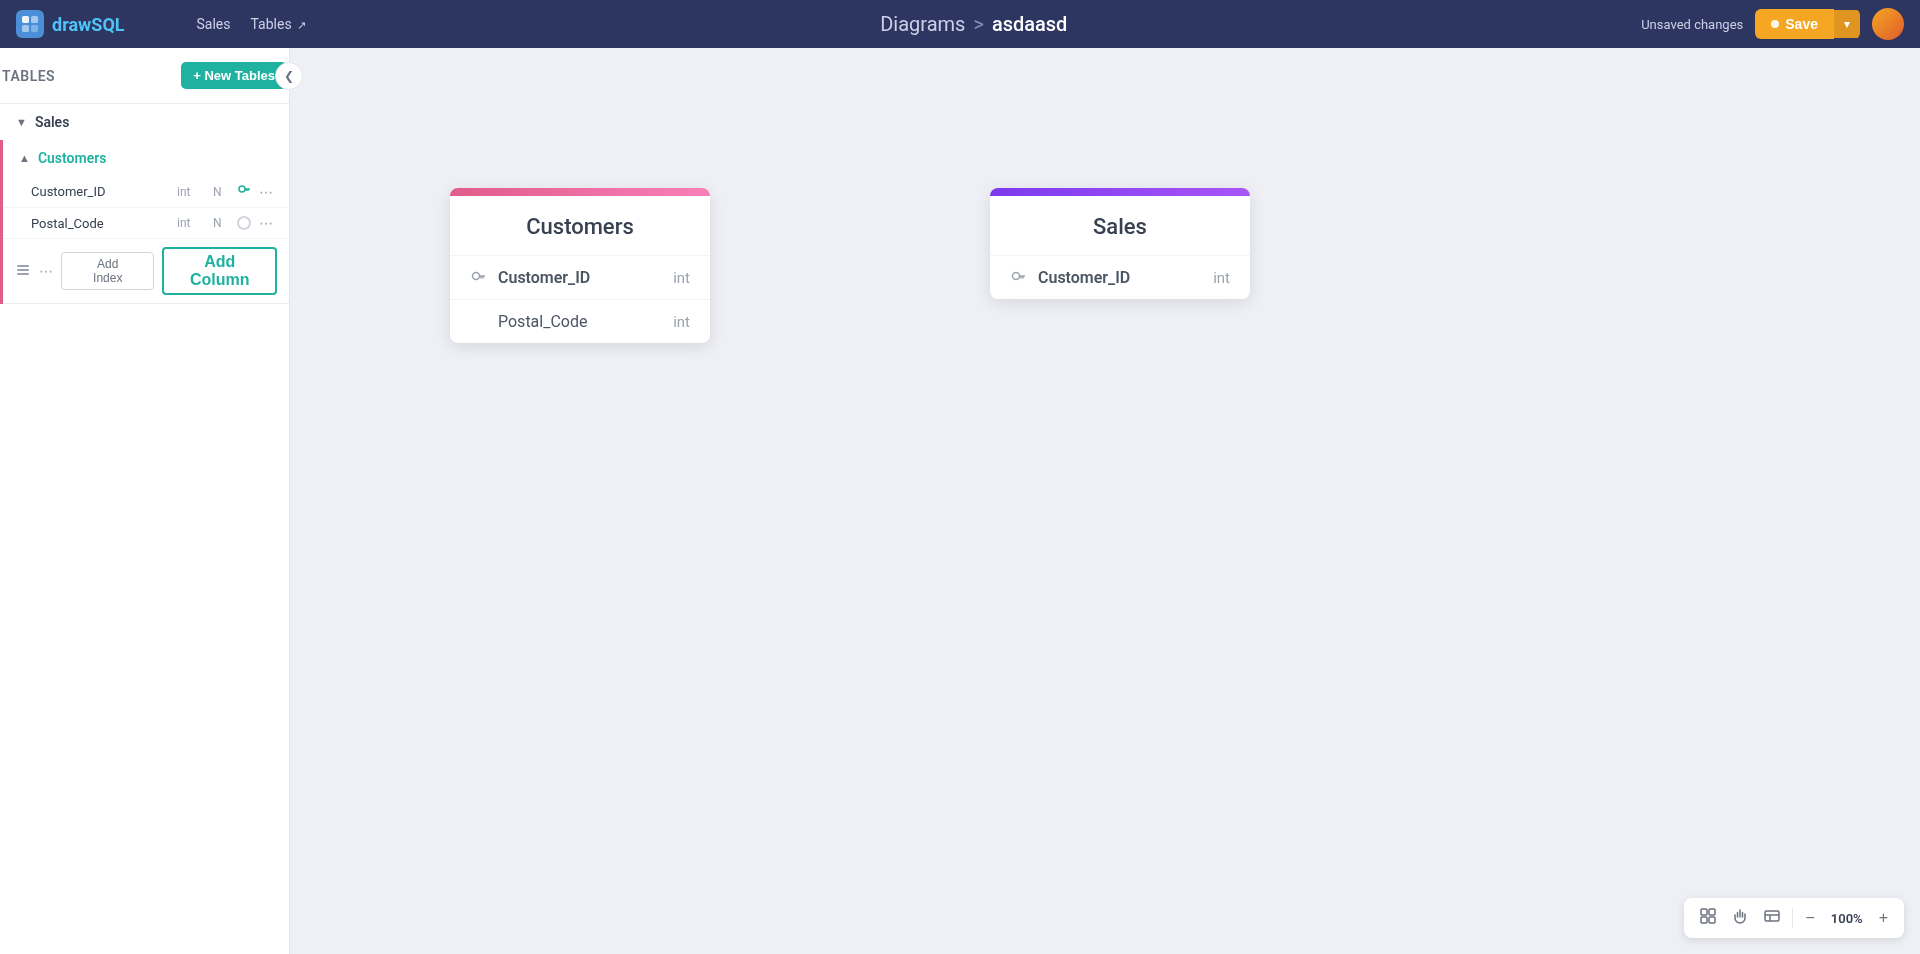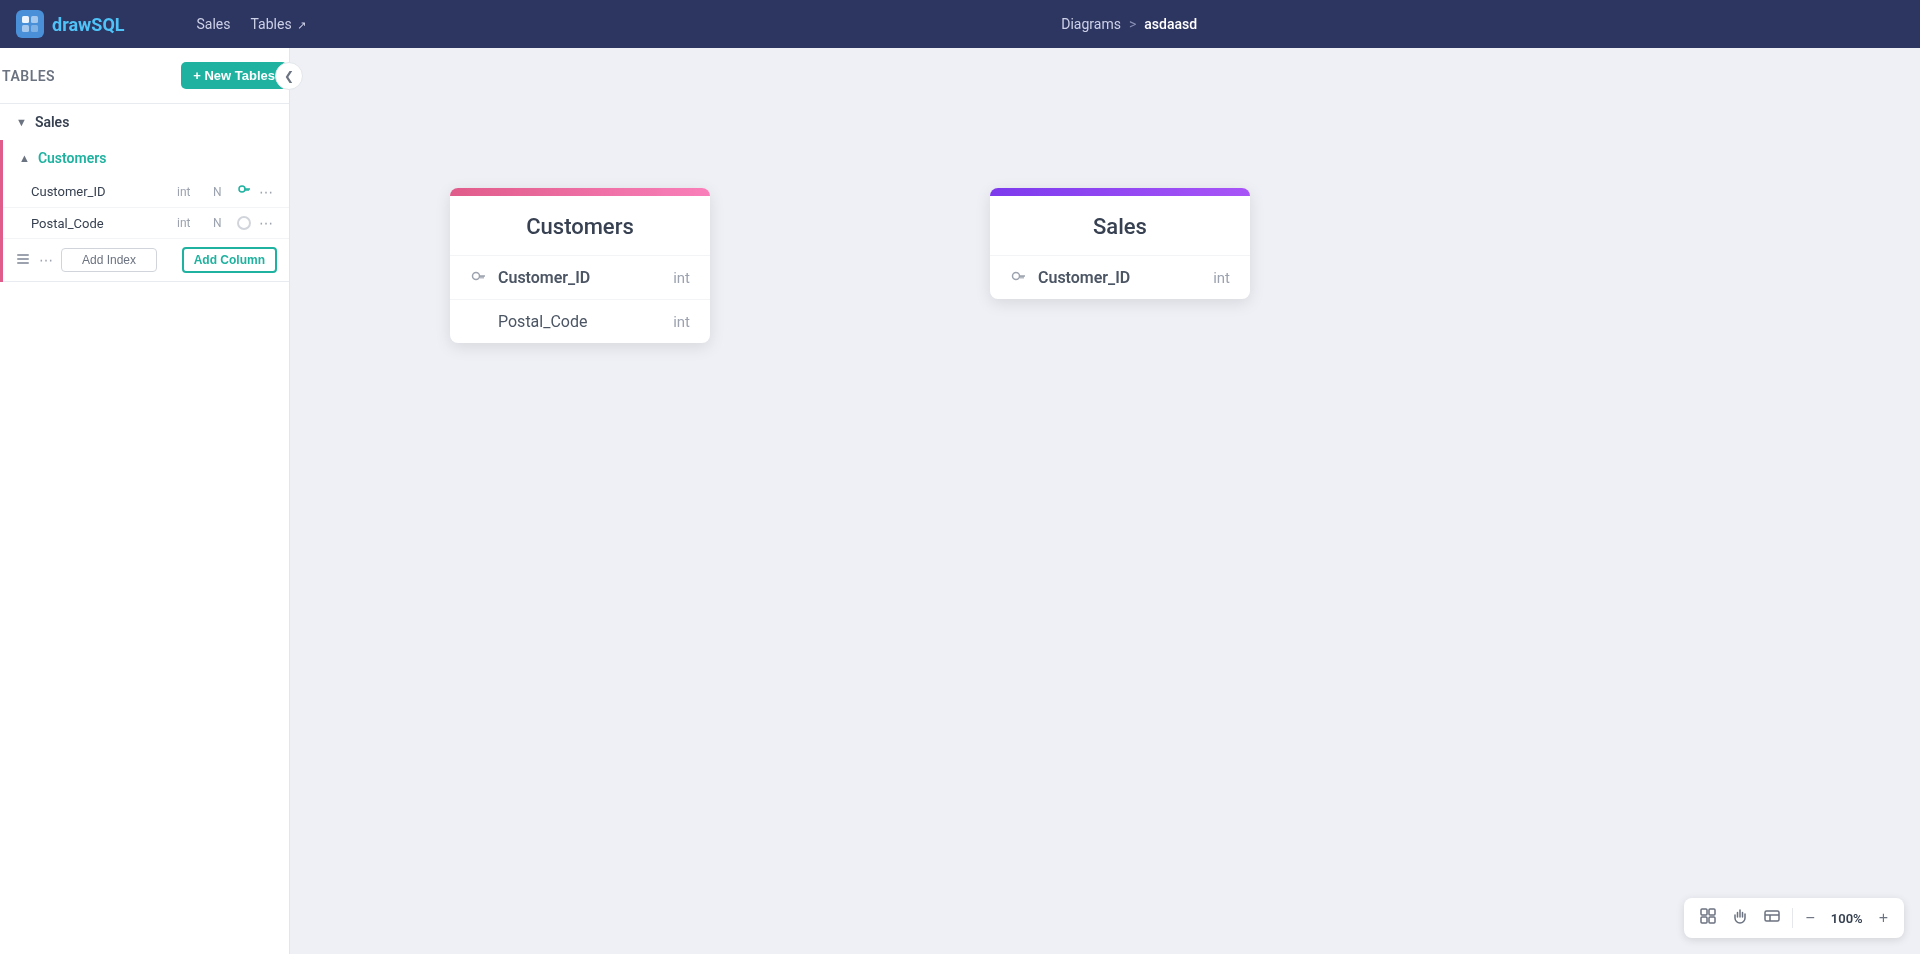--- a/index.html
+++ b/index.html
@@ -42,21 +42,21 @@
       gap: 20px;
       font-size: 14px;
       color: #cdd1e8;
     }
     .nav-links a { color: #cdd1e8; text-decoration: none; cursor: pointer; }
     .nav-center {
       flex: 1;
       display: flex;
       justify-content: center;
       align-items: center;
-      font-size: 14px;
+      font-size: 20px;
       color: #cdd1e8;
       gap: 8px;
     }
     .nav-right {
       display: flex;
       align-items: center;
       gap: 12px;
     }
     .unsaved-text {
       font-size: 13px;
@@ -213,21 +213,21 @@
       padding: 4px 20px;
       font-size: 12px;
       color: #6b7280;
       cursor: pointer;
     }
     .add-column-btn {
       background: white;
       border: 2px solid #20b2a0;
       border-radius: 4px;
       padding: 4px 10px;
-      font-size: 12px;
+      font-size: 16px;
       color: #20b2a0;
       font-weight: 600;
       cursor: pointer;
       margin-left: auto;
     }
 
     
     .canvas {
       flex: 1;
       background: #eef0f5;
@@ -339,20 +339,31 @@
     <a>Sales</a>
     <a>
       <span>Tables</span>
       <span style="font-size:11px; margin-left:2px;">↗</span>
     </a>
   </div>
   <div class="nav-center">
     <span style="color:#cdd1e8; cursor:pointer;">Diagrams</span>
     <span style="color:#8890b5;">&gt;</span>
     <span style="color:white; font-weight:500;">asdaasd</span>
+  </div>
+  <div class="nav-right">
+    <span class="unsaved-text">Unsaved changes</span>
+    <div class="save-btn-group">
+      <button class="save-btn">
+        <span class="dot"></span>
+        <span>Save</span>
+      </button>
+      <button class="save-btn-arrow">▾</button>
+    </div>
+    <div class="avatar"></div>
   </div>
 </nav>
 
 <div class="main-layout">
 
   <aside class="sidebar">
     <div class="sidebar-header">
       <span class="sidebar-title">Tables</span>
       <button class="new-table-btn">+ New Tables</button>
     </div>

